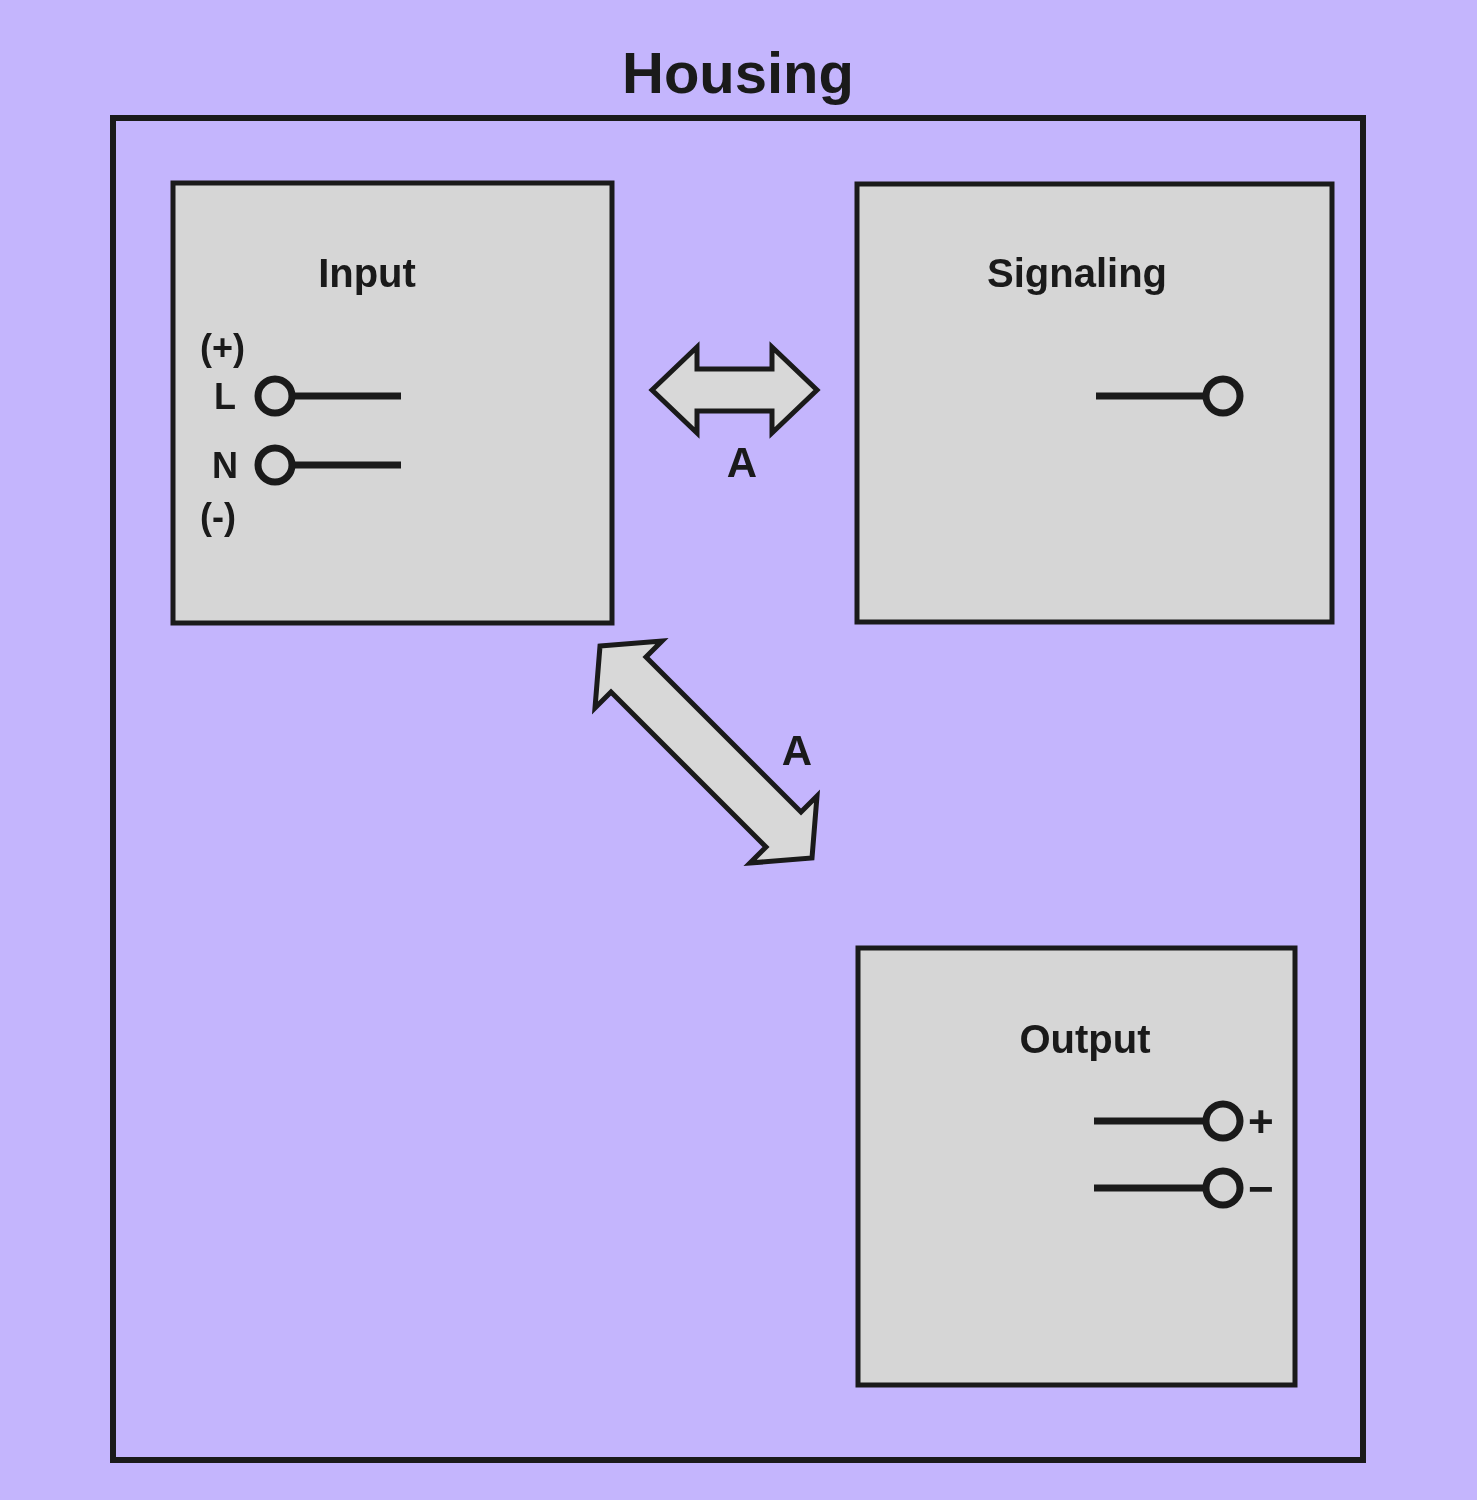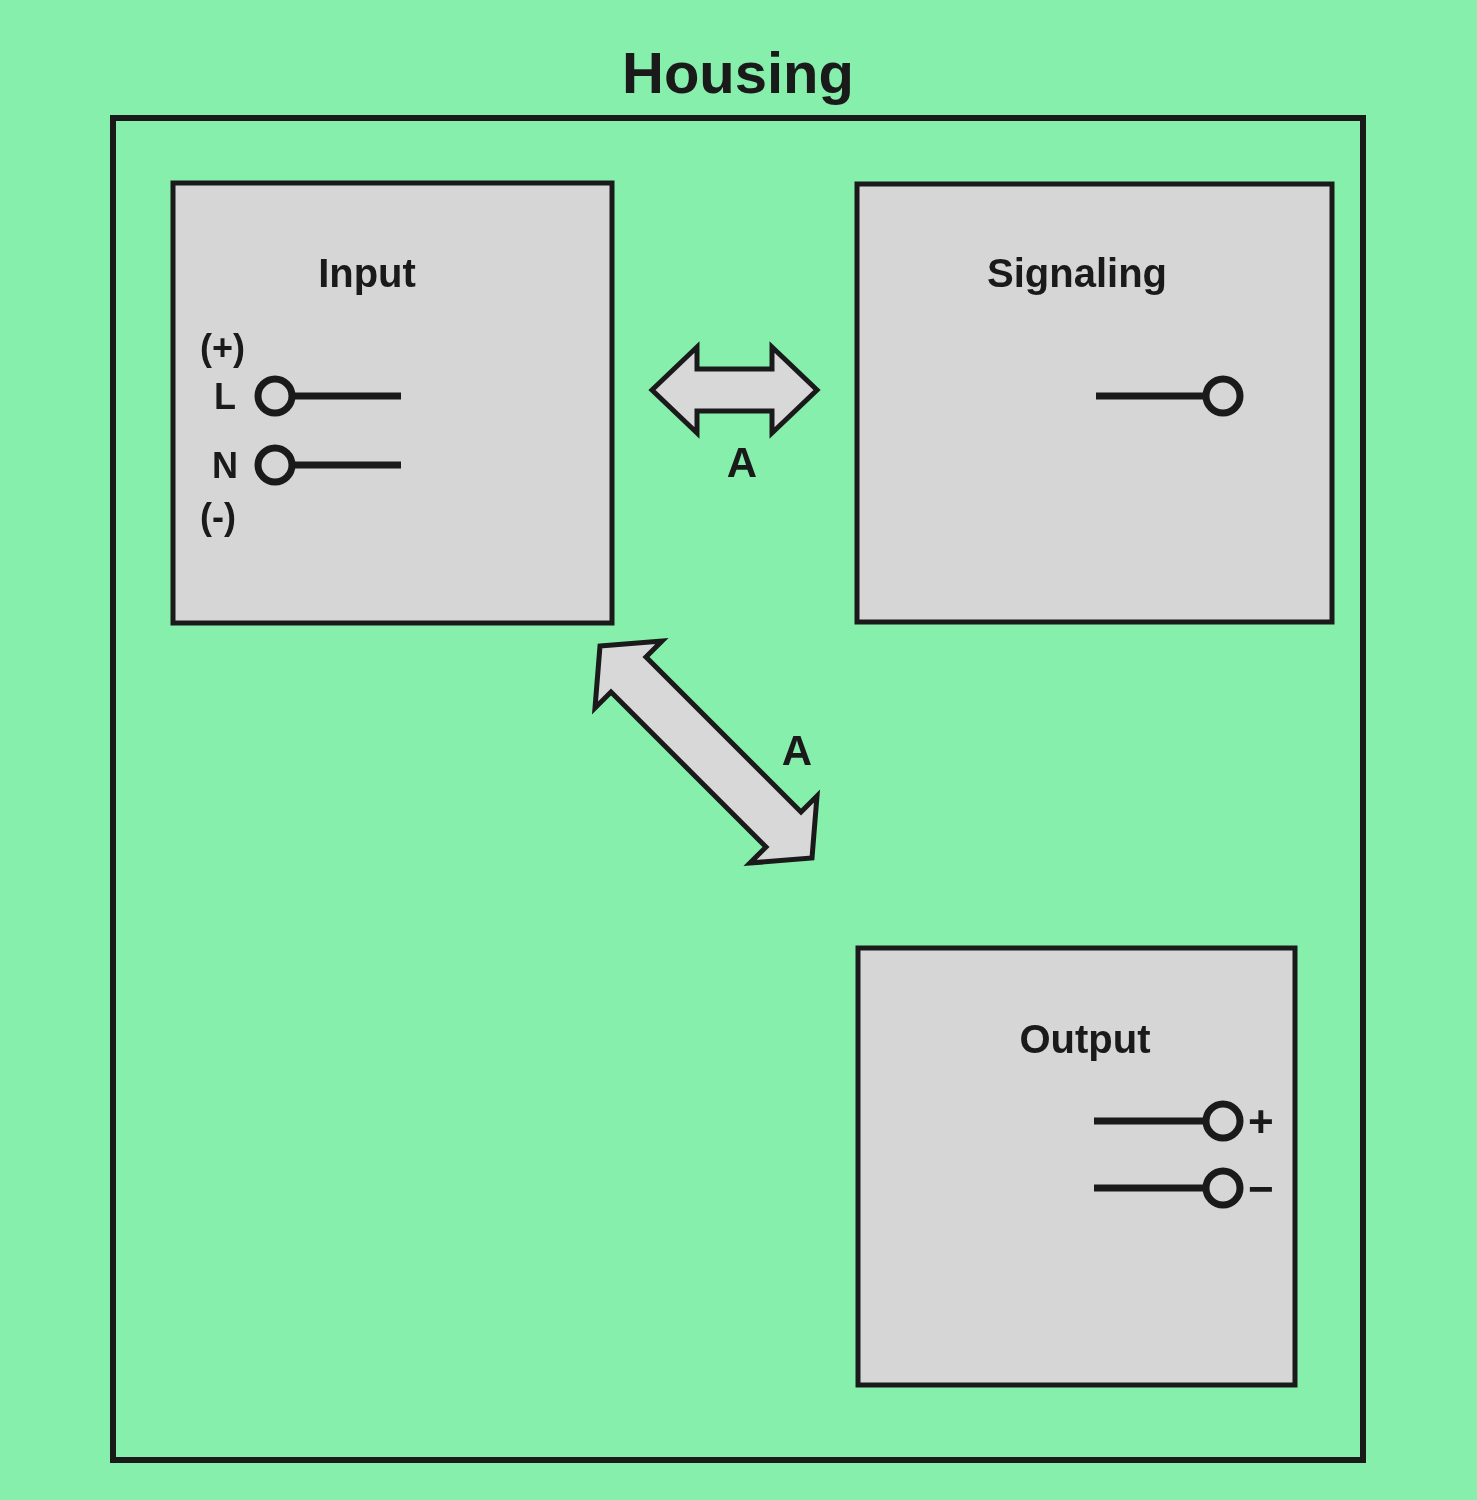--- a/index.html
+++ b/index.html
@@ -7,21 +7,21 @@
     padding: 0;
     background: #ffffff;
   }
   body {
     font-family: "Liberation Sans", sans-serif;
   }
   #stage {
     position: relative;
     width: 1477px;
     height: 1500px;
-    background: #86efac;
+    background: #c4b5fd;
     overflow: hidden;
   }
   #diagram-svg {
     position: absolute;
     left: 0;
     top: 0;
     width: 1477px;
     height: 1500px;
   }
   .box-fill {

